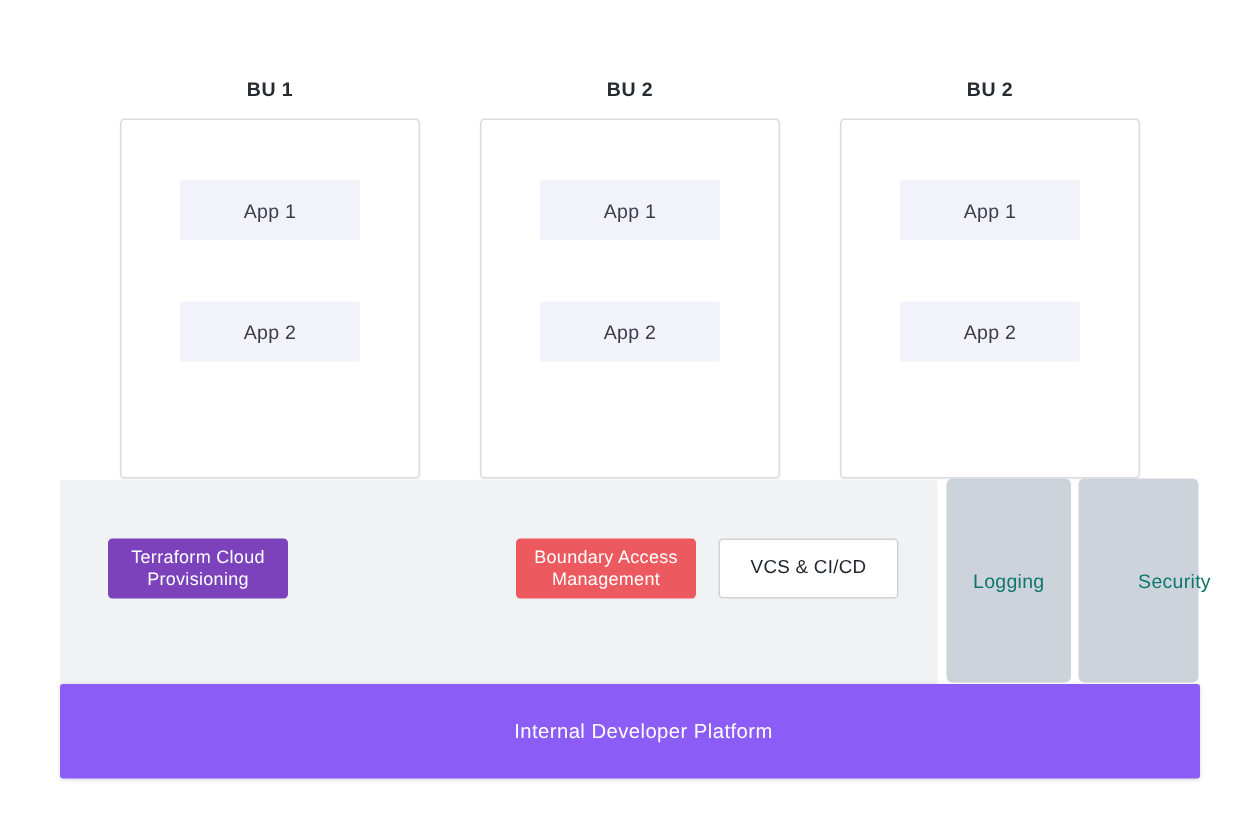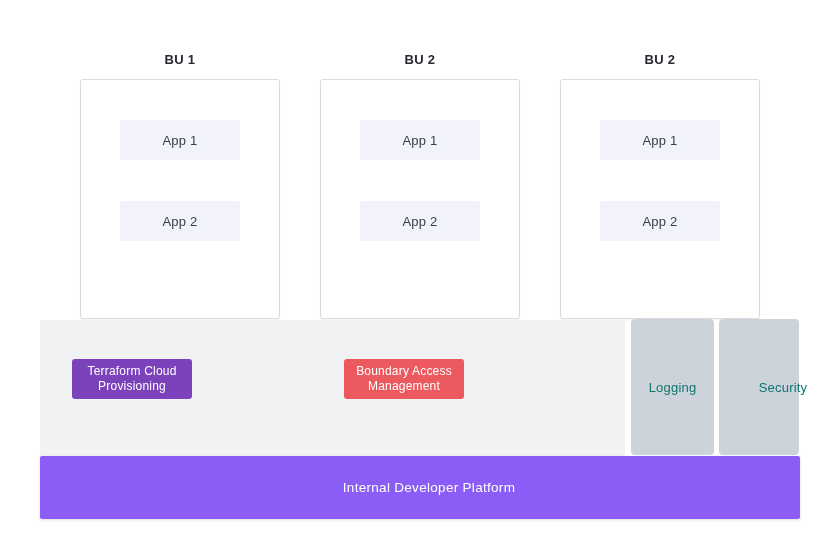--- a/index.html
+++ b/index.html
@@ -79,20 +79,21 @@
 
   <div class="bu-label bu-3">BU 2</div>
   <div class="bu-box bu-3">
     <div class="app-box app-1">App 1</div>
     <div class="app-box app-2">App 2</div>
   </div>
 
   <div class="platform-band" style="background-color: rgb(241, 242, 244);">
     <div class="chip chip-0" style="background-color: rgb(123, 66, 188); color: rgb(255, 255, 255);">Terraform Cloud Provisioning</div>
     <div class="chip chip-2" style="background-color: rgb(236, 90, 95); color: rgb(255, 255, 255);">Boundary Access Management</div>
+    <div class="chip chip-3" style="background-color: rgb(255, 255, 255); color: rgb(35, 38, 46);">VCS &amp; CI/CD</div>
   </div>
 
   <div class="pillar pillar-logging" style="background-color: rgb(204, 211, 219);">Logging</div>
   <div class="pillar pillar-security" style="background-color: rgb(204, 211, 219);">Security</div>
 
   <div class="idp-bar" style="background-color: #8b5cf6; padding-left: 18px;">Internal Developer Platform</div>
 
 </div>
 
 </body></html>

